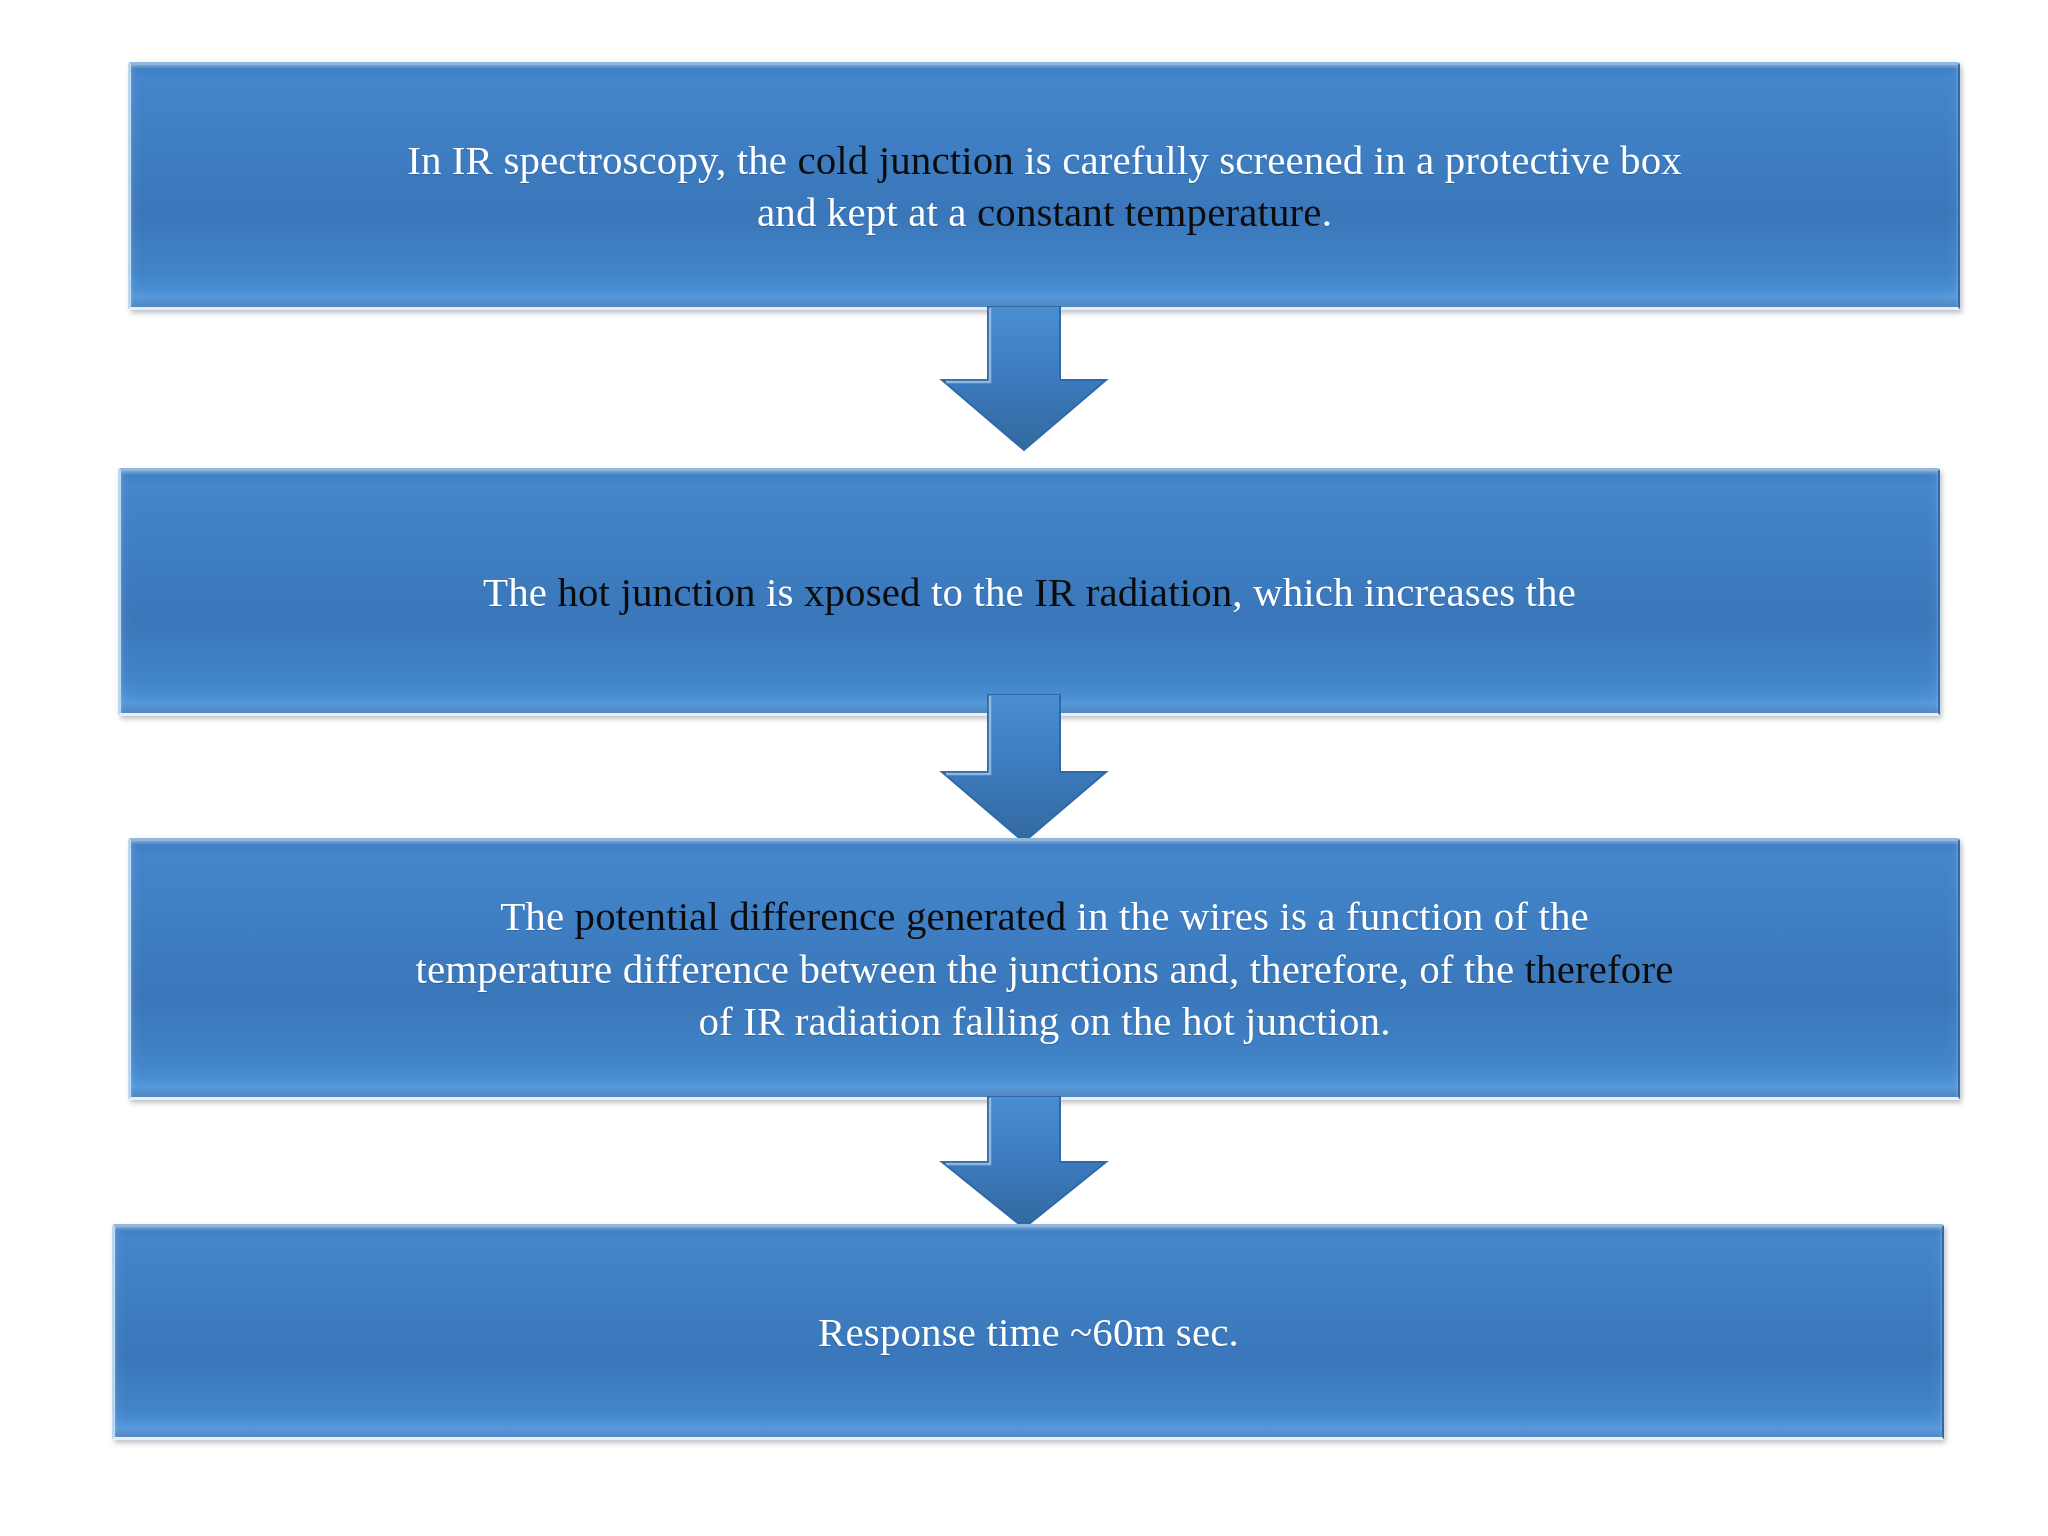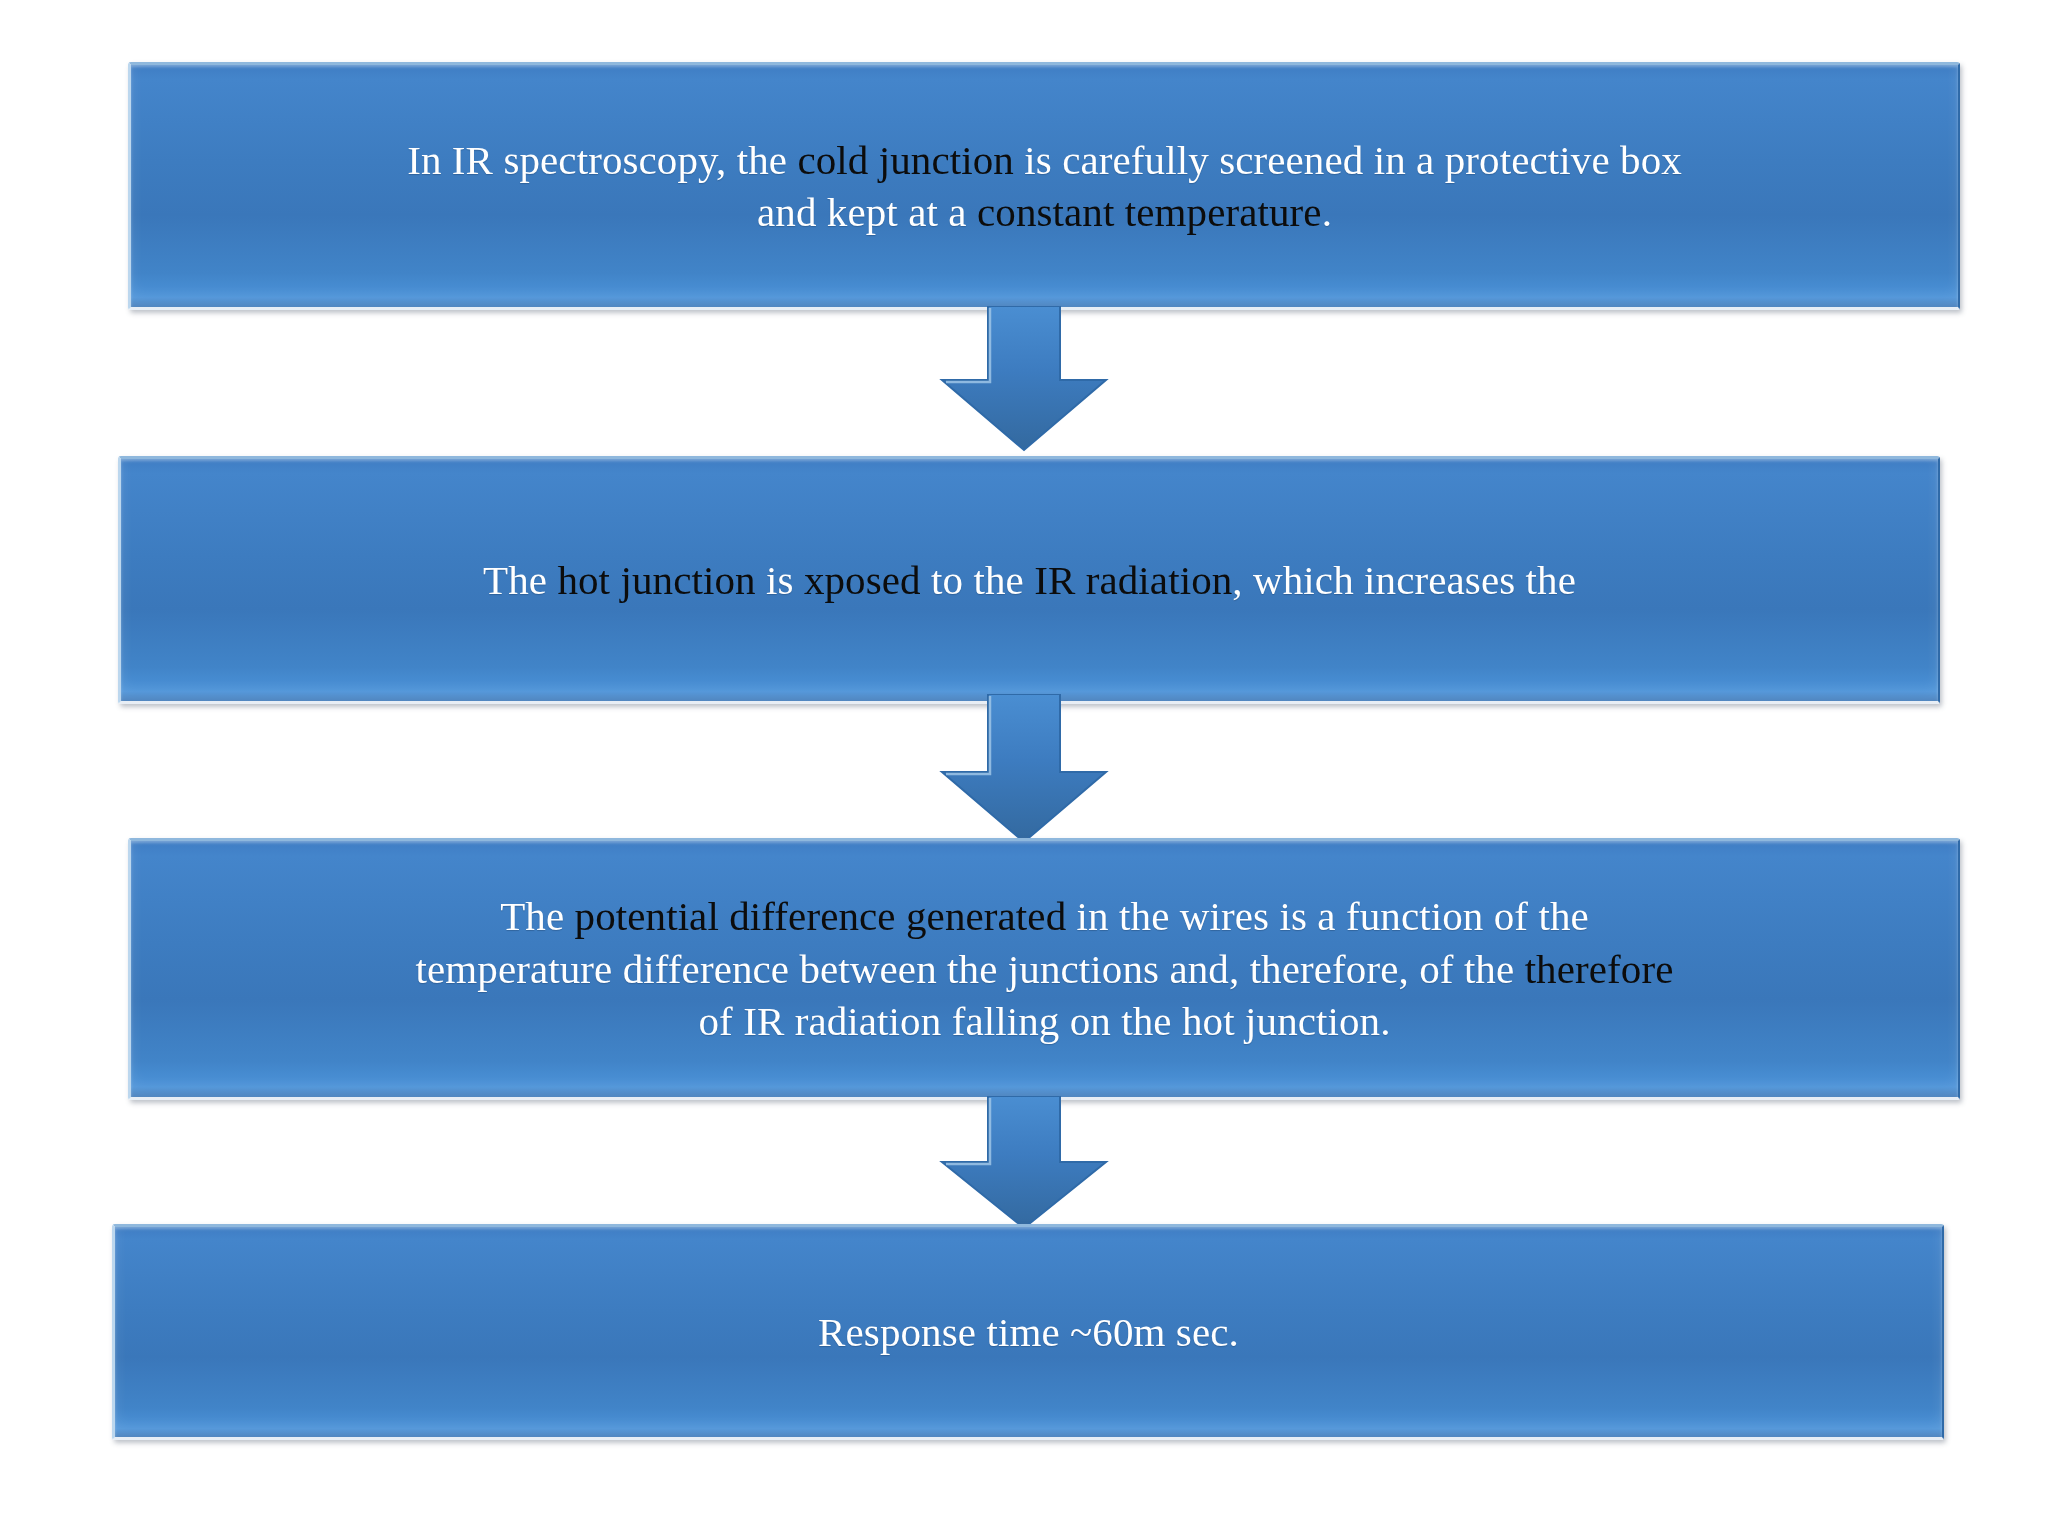--- a/index.html
+++ b/index.html
@@ -61,21 +61,21 @@
     color: #0c0c0c;
     text-shadow: none;
   }
 
   .arrow {
     position: absolute;
   }
 
   
   #box-1 { left: 112px; top: 62px;  width: 1832px; height: 248px; margin-left: 16px; }
-  #box-2 { left: 118px; top: 456px; width: 1822px; height: 248px; }
+  #box-2 { left: 118px; top: 468px; width: 1822px; height: 248px; }
   #box-3 { left: 128px; top: 838px; width: 1832px; height: 262px; }
   #box-4 { left: 112px; top: 1224px; width: 1832px; height: 216px; }
 
   #arrow-1 { left: 936px; top: 306px; }
   #arrow-2 { left: 936px; top: 694px; }
   #arrow-3 { left: 936px; top: 1096px; }
 </style>
 </head>
 <body>
 

